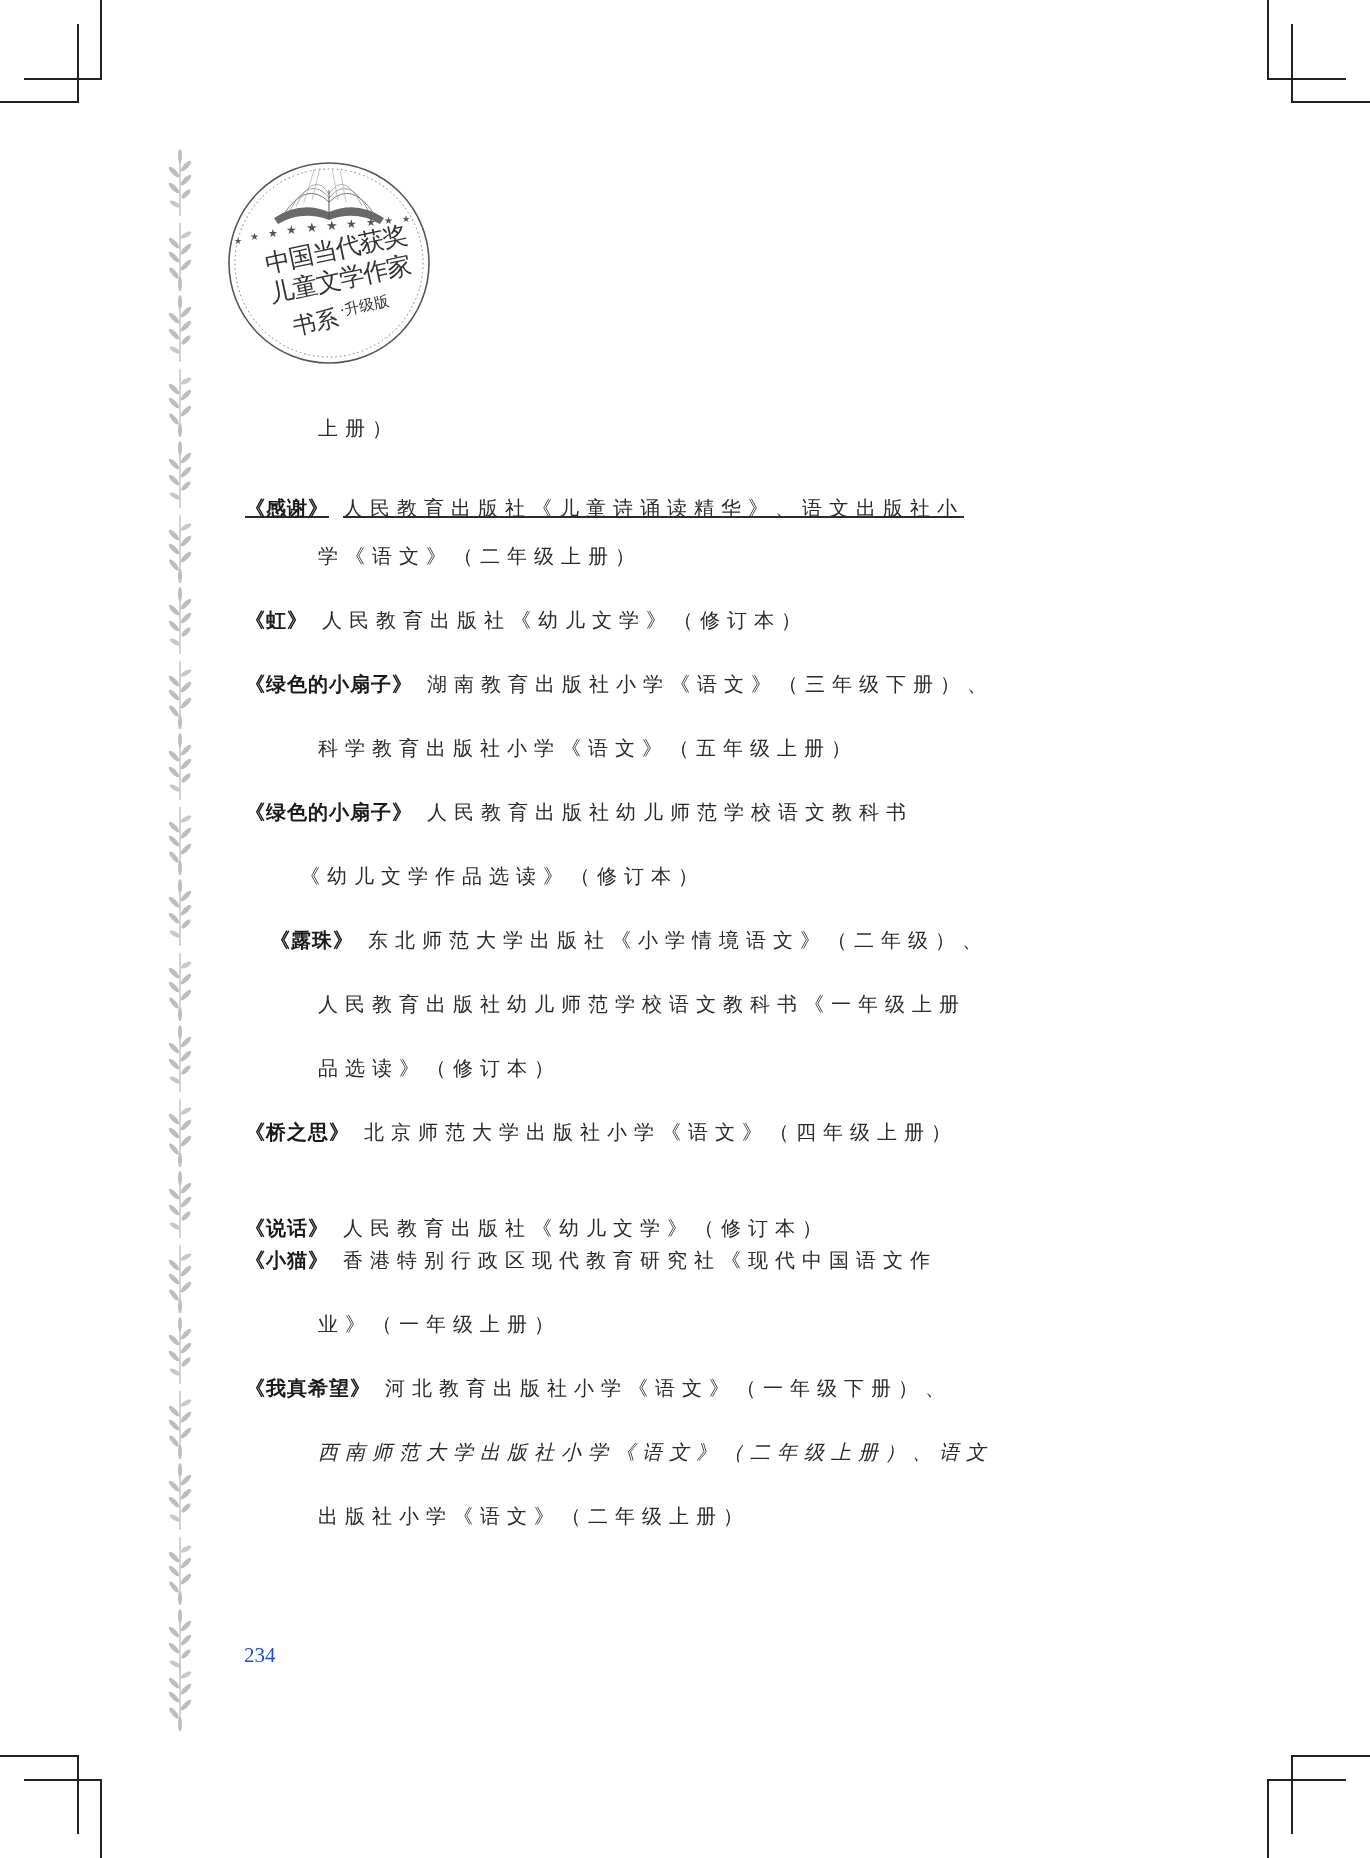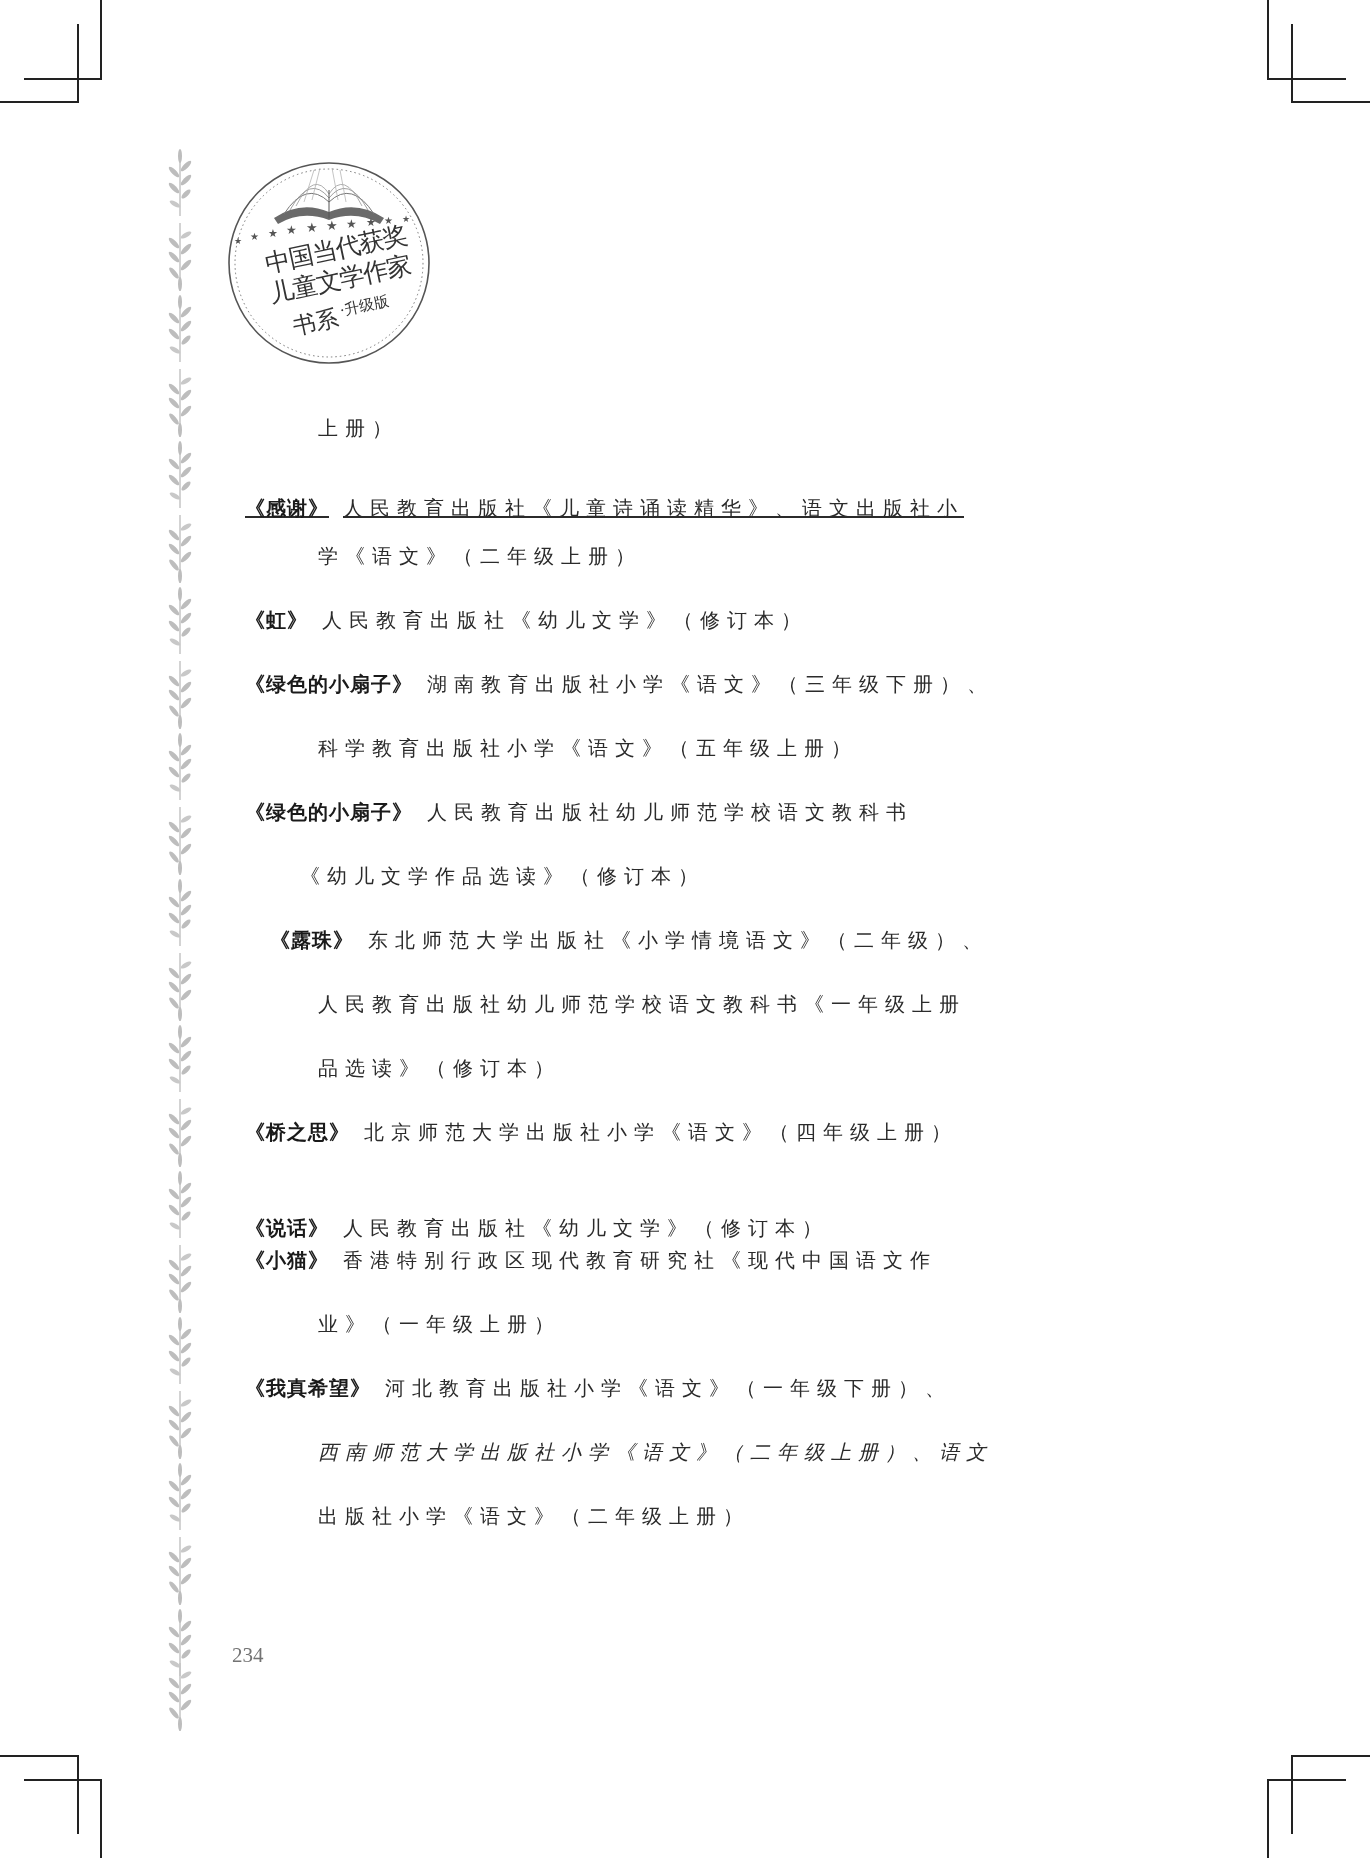--- a/index.html
+++ b/index.html
@@ -65,25 +65,25 @@
     .line.cont-narrow { left: 300px; text-align: right; }
     .entry-title {
       font-family: "DejaVu Sans", "Liberation Sans", sans-serif;
       font-weight: bold;
       letter-spacing: 1px;
       color: #1a1a1a;
       margin-right: 14px;
     }
     .page-number {
       position: absolute;
-      left: 232px;
+      left: 244px;
       top: 1643px;
       font-size: 21px;
       font-family: "Liberation Serif", "DejaVu Serif", serif;
-      color: #737373;
+      color: #1d4ed8;
     }
   </style>
 </head>
 <body>
 
 <div>
 
   <div class="crop v" style="left:100px;top:0;height:79px;"></div>
   <div class="crop h" style="left:24px;top:78px;width:78px;"></div>
   <div class="crop v" style="left:77px;top:24px;height:78px;"></div>

